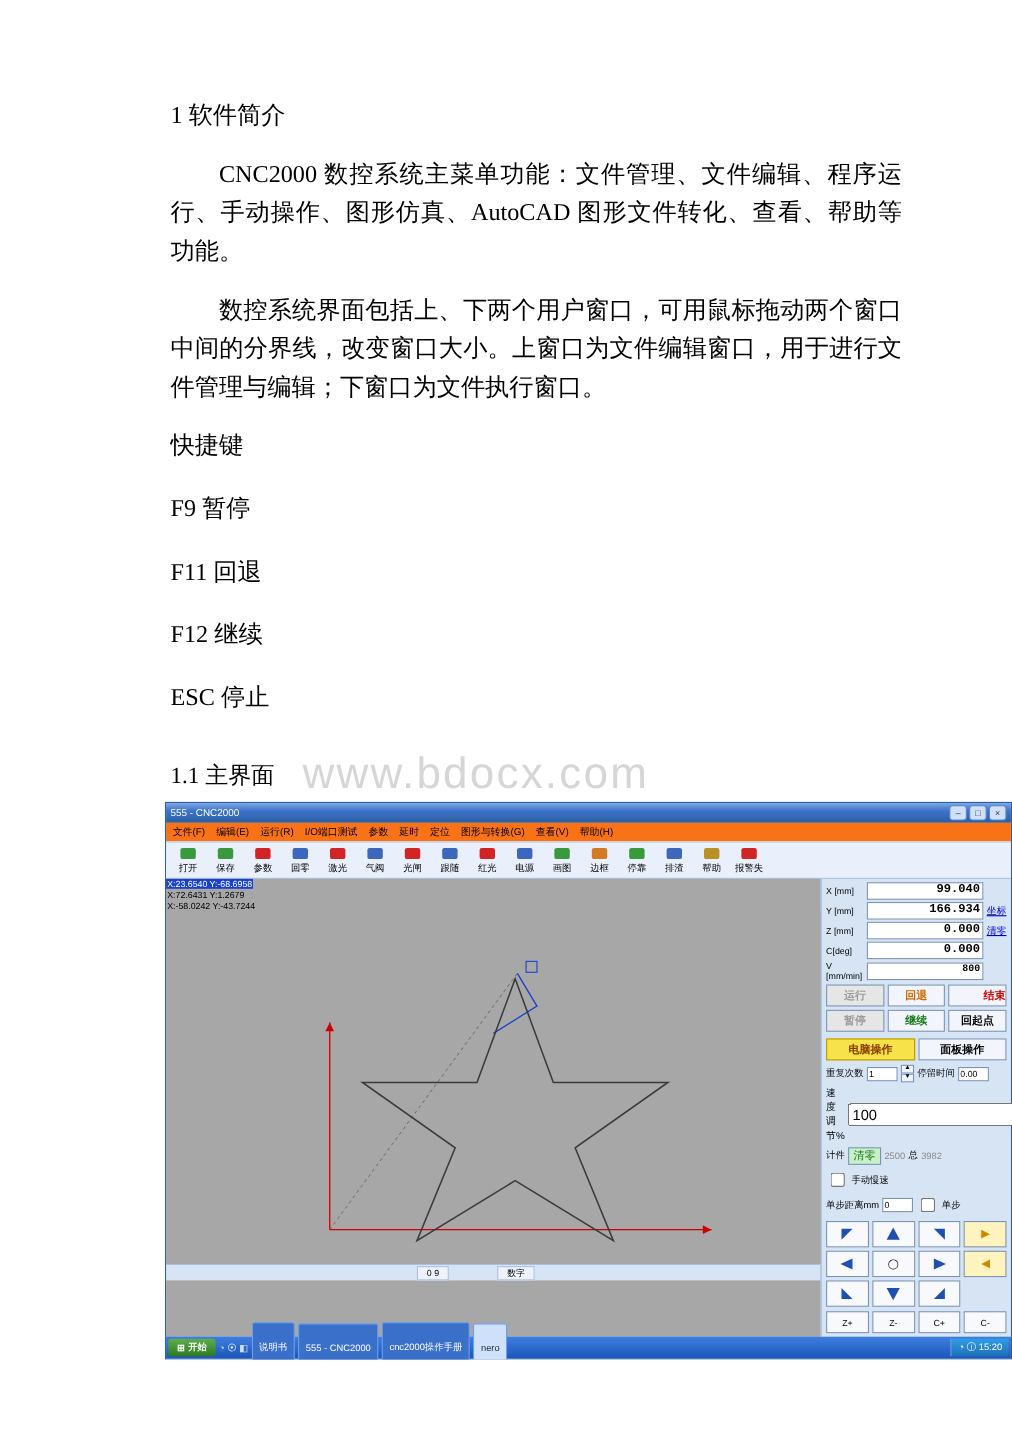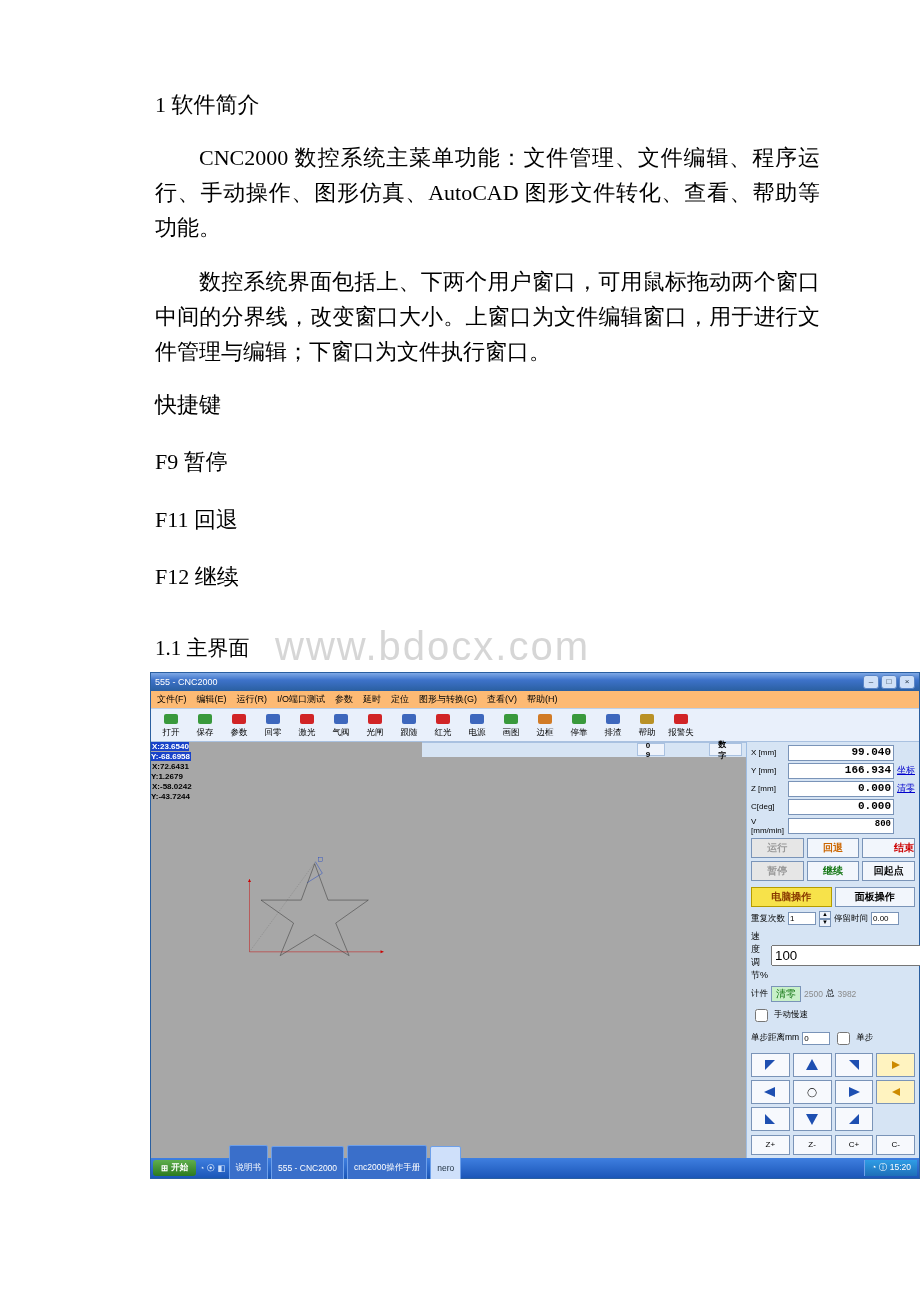--- a/index.html
+++ b/index.html
@@ -72,21 +72,21 @@
   }
   .titlebar .title { flex: 1; }
   .win-btns { display: flex; gap: 2px; }
   .win-btn {
     width: 14px; height: 12px; border-radius: 3px;
     background: #cfe0f7; border:1px solid #5a85c7;
     display:flex;align-items:center;justify-content:center;
     font-size:8px;color:#234;
   }
   .menubar {
-    background: #fdba74;
+    background: #f97316;
     padding: 2px 6px;
     display: flex;
     gap: 10px;
     font-size: 9px;
     color: #000;
   }
   .menubar span { cursor: default; }
   .toolbar {
     background: #e9f0fb;
     border-top: 1px solid #bcd0ea;
@@ -109,21 +109,21 @@
   }
   .tbtn .lbl { font-size: 8.5px; color:#000; }
 
   .workarea {
     display: flex;
     background: #a7a7a7;
   }
   .canvas-col {
     flex: 1;
     display: flex;
-    font-weight: bold;
+    flex-direction: column;
   }
   .coord-box {
     background: #a7a7a7;
     padding: 0;
   }
   .coord-line { font-size: 8px; line-height: 10px; }
   .coord-hl { background: #1842c9; color:#fff; padding:0 1px; }
   .coord-plain { color:#000; padding:0 1px; }
   .canvas {
     position: relative;
@@ -210,20 +210,21 @@
 <div class="content">
   <div class="heading">1 软件简介</div>
 
   <p class="para">CNC2000 数控系统主菜单功能：文件管理、文件编辑、程序运行、手动操作、图形仿真、AutoCAD 图形文件转化、查看、帮助等功能。</p>
   <p class="para">数控系统界面包括上、下两个用户窗口，可用鼠标拖动两个窗口中间的分界线，改变窗口大小。上窗口为文件编辑窗口，用于进行文件管理与编辑；下窗口为文件执行窗口。</p>
 
   <p class="para-noindent">快捷键</p>
   <p class="para-noindent">F9  暂停</p>
   <p class="para-noindent">F11 回退</p>
   <p class="para-noindent">F12 继续</p>
+  <p class="para-noindent">ESC 停止</p>
 
   <div class="section-heading">
     <span>1.1 主界面</span>
     <span class="watermark">www.bdocx.com</span>
   </div>
 </div>
 
 <div class="screenshot-wrap" style="margin-left:150px;">
   <div class="app">
 

